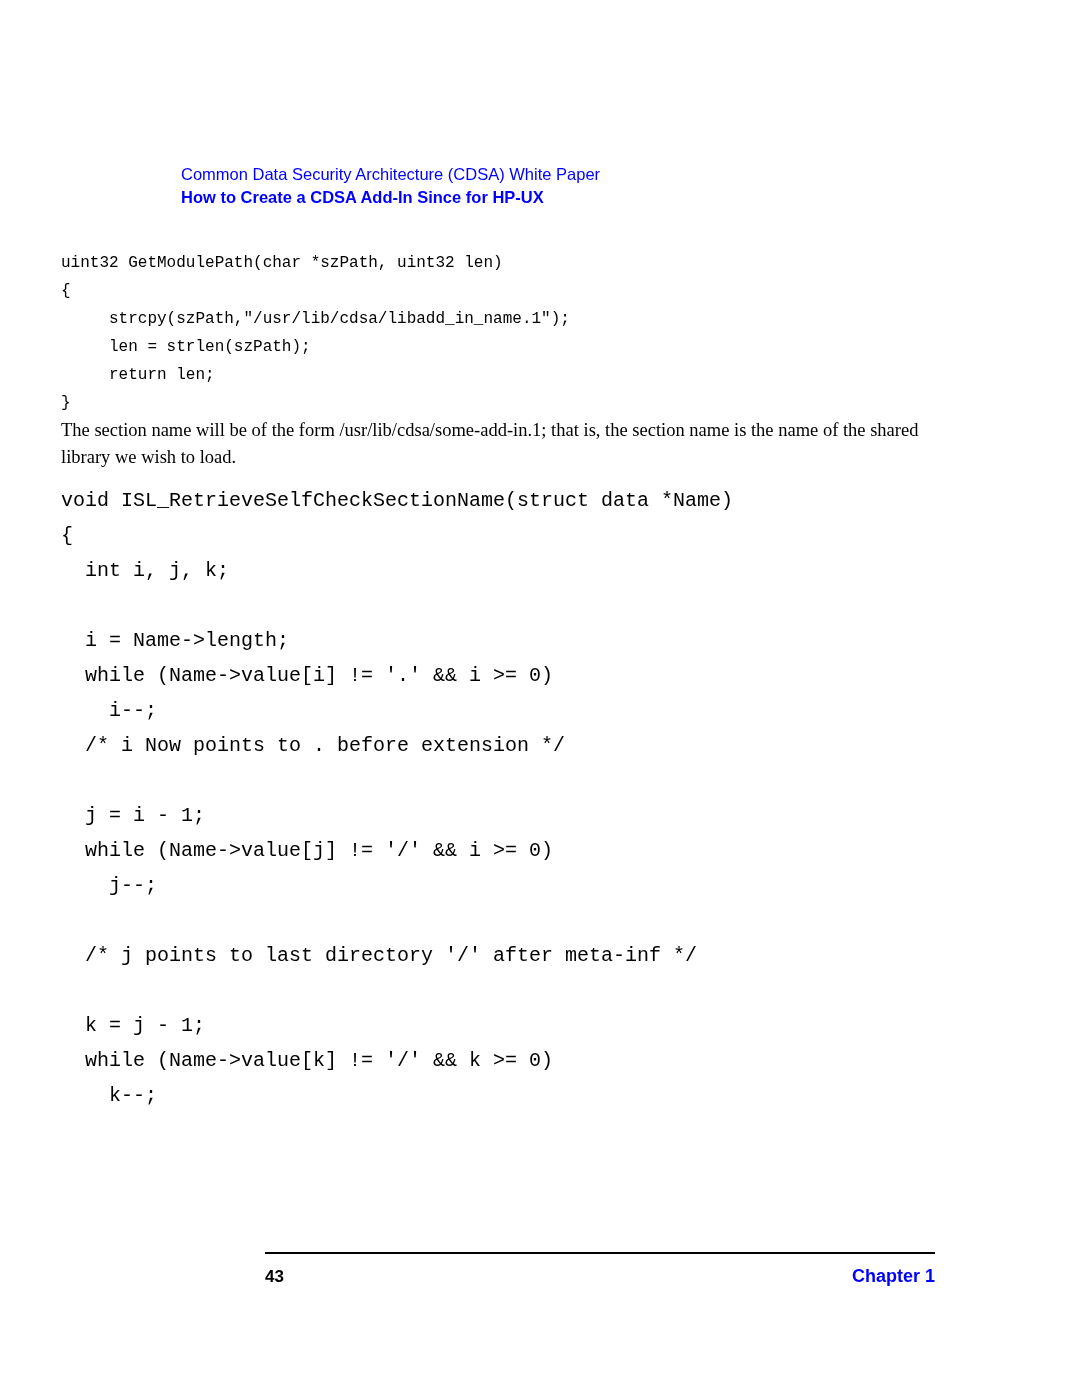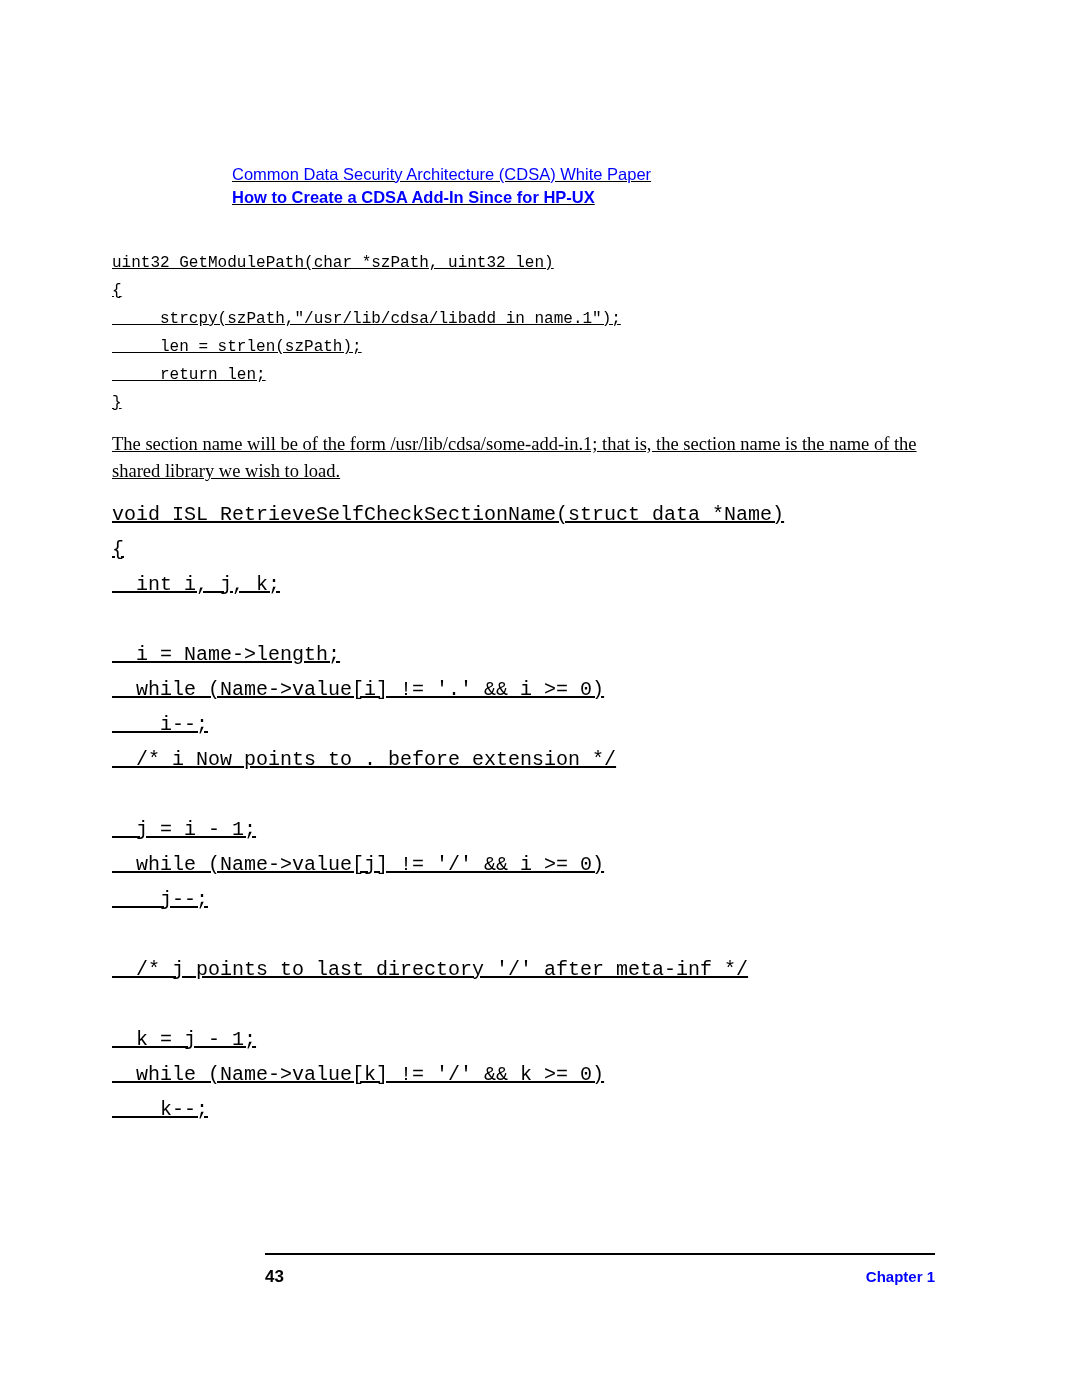--- a/index.html
+++ b/index.html
@@ -8,24 +8,23 @@
       box-sizing: border-box;
     }
     body {
       width: 1080px;
       height: 1397px;
       background: #ffffff;
       font-family: Georgia, 'Times New Roman', serif;
       position: relative;
     }
     .page {
-      padding: 165px 145px 110px 112px;
+      padding: 165px 145px 110px 61px;
       height: 100%;
       position: relative;
-      text-decoration: underline;
     }
     .header {
       text-align: center;
       margin-bottom: 42px;
       margin-left: 120px;
       margin-right: 120px;
     }
     .header-line1 {
       color: #0000ff;
       font-family: Arial, Helvetica, sans-serif;
@@ -49,21 +48,20 @@
     }
     .bold-inline {
       font-weight: bold;
     }
     .code-block {
       font-family: 'Courier New', Courier, monospace;
       font-size: 16px;
       line-height: 1.75;
       white-space: pre;
       margin-top: 10px;
-      margin-bottom: 14px;
     }
     .code-block2 {
       font-family: 'Courier New', Courier, monospace;
       font-size: 20px;
       line-height: 1.75;
       white-space: pre;
       margin-top: 10px;
     }
     .footer {
       position: absolute;
@@ -81,21 +79,21 @@
       align-items: baseline;
     }
     .page-number {
       font-family: Arial, Helvetica, sans-serif;
       font-size: 17px;
       font-weight: bold;
     }
     .chapter-label {
       color: #0000ff;
       font-family: Arial, Helvetica, sans-serif;
-      font-size: 15px;
+      font-size: 18px;
       font-weight: bold;
     }
   </style>
 </head>
 <body>
 
 <div class="page">
 
   <div class="header">
     <div class="header-line1">Common Data Security Architecture (CDSA) White Paper</div>

